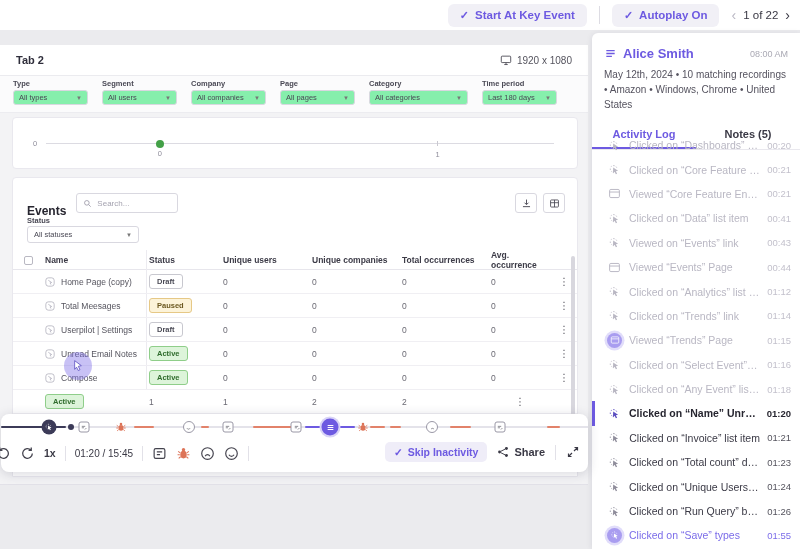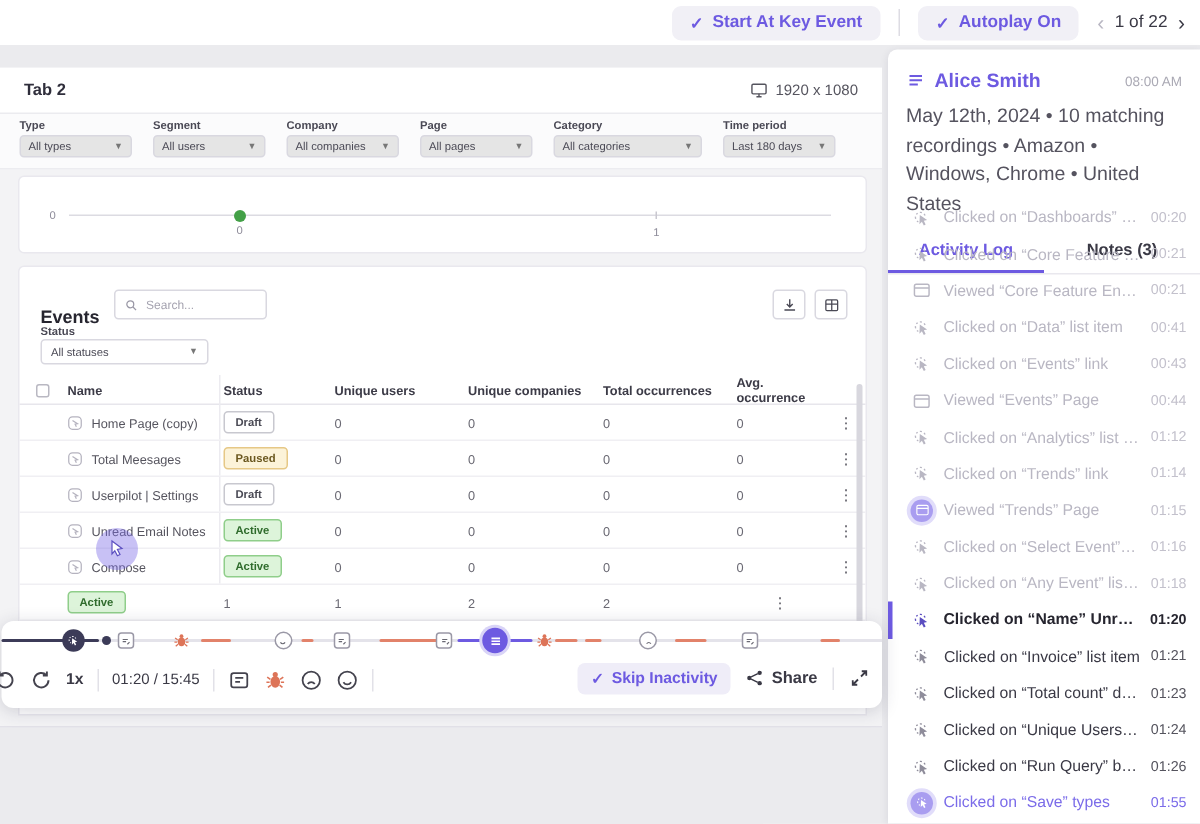--- a/index.html
+++ b/index.html
@@ -28,21 +28,21 @@
   .tabbar { height:31px; background:#fff; border-bottom:1px solid #ebebef; display:flex;
     align-items:center; padding:0 16px; }
   .tab-title { font-size:11px; font-weight:700; color:#2f2e3b; }
   .resolution { margin-left:auto; display:flex; align-items:center; gap:5px; font-size:10px; color:#55545e; }
   .resolution svg { width:12px; height:12px; color:#55545e; }
 
   .filters { height:37px; background:#fbfbfc; border-bottom:1px solid #ececf0;
     display:flex; align-items:flex-start; gap:14px; padding:3px 13px 0 13px; }
   .filter { display:flex; flex-direction:column; gap:2px; }
   .filter-label { font-size:7.5px; font-weight:700; color:#4a4955; }
-  .fake-select { width:75px; height:15px; background:#e5e5e5; border:1px solid #d9d8e0; border-radius:3px;
+  .fake-select { width:75px; height:15px; background:#86efac; border:1px solid #d9d8e0; border-radius:3px;
     display:flex; align-items:center; justify-content:space-between; padding:0 5px; font-size:7.5px;
     color:#4a4955; cursor:pointer; }
   .filter.wide .fake-select { width:99px; }
   .fake-select .car { font-size:6px; color:#777; }
 
   .slider-card { position:absolute; left:12px; top:72px; width:566px; height:52px; background:#fff;
     border:1px solid #e9e8ee; border-radius:4px; }
   .sl-line { position:absolute; left:33px; right:23px; top:25px; height:1px; background:#dcdbe2; }
   .sl-zero-left { position:absolute; left:20px; top:21px; font-size:7.5px; color:#8e8c9a; }
   .sl-dot { position:absolute; top:-3.5px; width:8px; height:8px; border-radius:50%; background:#43a047; }
@@ -141,21 +141,21 @@
   .expand-btn svg { width:14px; height:14px; }
 
   
   .sidebar { position:absolute; left:592px; top:0; width:208px; height:516px; background:#fff;
     border-radius:6px 0 0 0; box-shadow:0 1px 6px rgba(40,40,66,0.10); overflow:hidden; }
   .sb-head { display:flex; align-items:center; gap:6px; padding:13px 12px 0 12px; }
   .sb-user-icon { width:13px; height:13px; color:#6d5ae1; flex:none; }
   .sb-user-icon svg { width:13px; height:13px; }
   .sb-user { font-size:13px; font-weight:700; color:#6d5ae1; }
   .sb-time { margin-left:auto; font-size:9px; color:#aaa9b4; }
-  .sb-meta { padding:6px 14px 0 12px; font-size:13px; line-height:1.5; color:#55535f; }
+  .sb-meta { padding:6px 14px 0 12px; font-size:10px; line-height:1.5; color:#55535f; }
   .sb-tabs { display:flex; margin-top:10px; border-bottom:1px solid #e9e8ee; }
   .sb-tab { flex:1; text-align:center; font-size:11px; font-weight:700; color:#3a3945; padding:6px 0 7px;
     cursor:pointer; border-bottom:2.5px solid transparent; }
   .sb-tab.active { color:#6d5ae1; border-bottom-color:#6d5ae1; }
 
   .act-list { position:absolute; left:0; right:0; top:100px; bottom:0; overflow:hidden; }
   .act-item { display:flex; align-items:center; gap:7px; height:24.4px; padding:0 9px 0 12px;
     color:#b9b7c3; cursor:pointer; border-left:3px solid transparent; }
   .act-icon { width:15px; height:15px; flex:none; display:flex; align-items:center; justify-content:center; }
   .act-icon svg { width:13px; height:13px; }
@@ -581,21 +581,21 @@
         <svg viewBox="0 0 14 14" fill="none" stroke="currentColor" stroke-width="1.4">
             <path d="M2.5 4h9M2.5 7h9M2.5 10h6"></path>
           </svg>
       </span>
       <span class="sb-user">Alice Smith</span>
       <span class="sb-time">08:00 AM</span>
     </div>
     <div class="sb-meta">May 12th, 2024 • 10 matching recordings • Amazon • Windows, Chrome • United States</div>
     <div class="sb-tabs">
       <div class="sb-tab active">Activity Log</div>
-      <div class="sb-tab">Notes (3)</div>
+      <div class="sb-tab">Notes (5)</div>
     </div>
     <div class="act-list">
 
         <div class="act-item icon-click s-past">
           <span class="act-icon">
             <svg class="svg-click" viewBox="0 0 16 16">
               <path fill="currentColor" d="M6.4 5.4l6 4-2.7.7 1.5 3-1.5.8-1.6-3-2 2z"></path>
               <path stroke="currentColor" stroke-width="1.1" fill="none" stroke-dasharray="1.6 1.9" d="M10.7 5.7A4.1 4.1 0 1 0 5.2 11"></path>
             </svg>
 
@@ -641,21 +641,21 @@
         </div>
 
         <div class="act-item icon-click s-past">
           <span class="act-icon">
             <svg class="svg-click" viewBox="0 0 16 16">
               <path fill="currentColor" d="M6.4 5.4l6 4-2.7.7 1.5 3-1.5.8-1.6-3-2 2z"></path>
               <path stroke="currentColor" stroke-width="1.1" fill="none" stroke-dasharray="1.6 1.9" d="M10.7 5.7A4.1 4.1 0 1 0 5.2 11"></path>
             </svg>
 
           </span>
-          <span class="act-label">Clicked on “Events” link</span>
+          <span class="act-label">Viewed on “Events” link</span>
           <span class="act-time">00:43</span>
         </div>
 
         <div class="act-item icon-page s-past">
           <span class="act-icon">
 
             <svg class="svg-page" viewBox="0 0 16 16" fill="none" stroke="currentColor" stroke-width="1.2">
               <rect x="2" y="3" width="12" height="10" rx="1.5"></rect>
               <path d="M2 6.2h12"></path>
             </svg>

